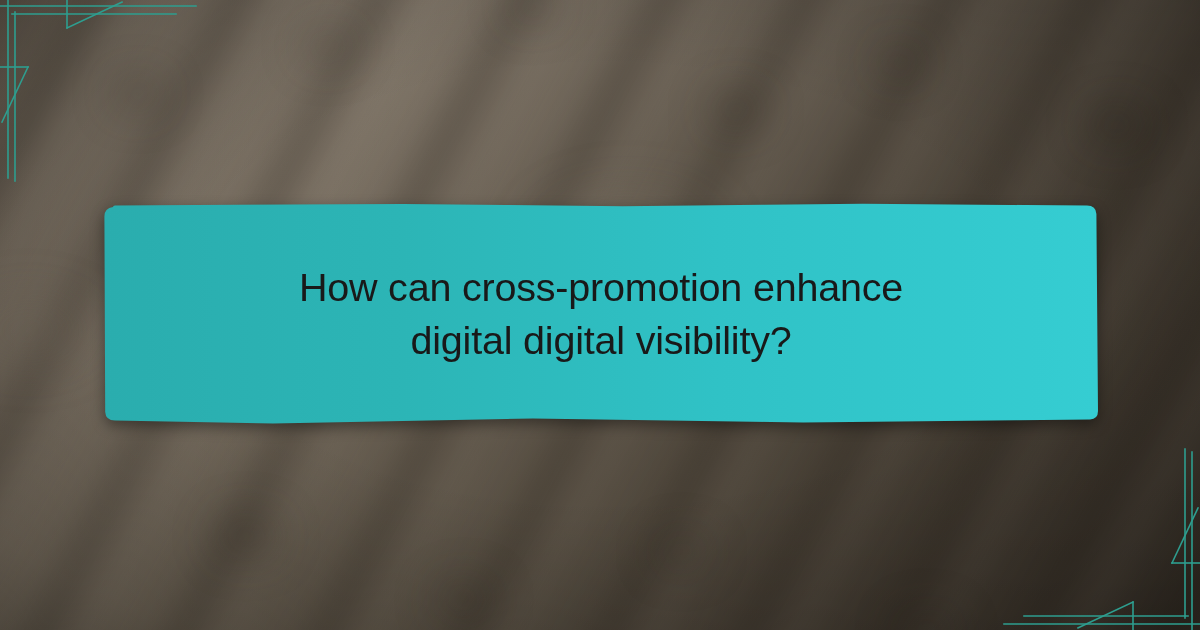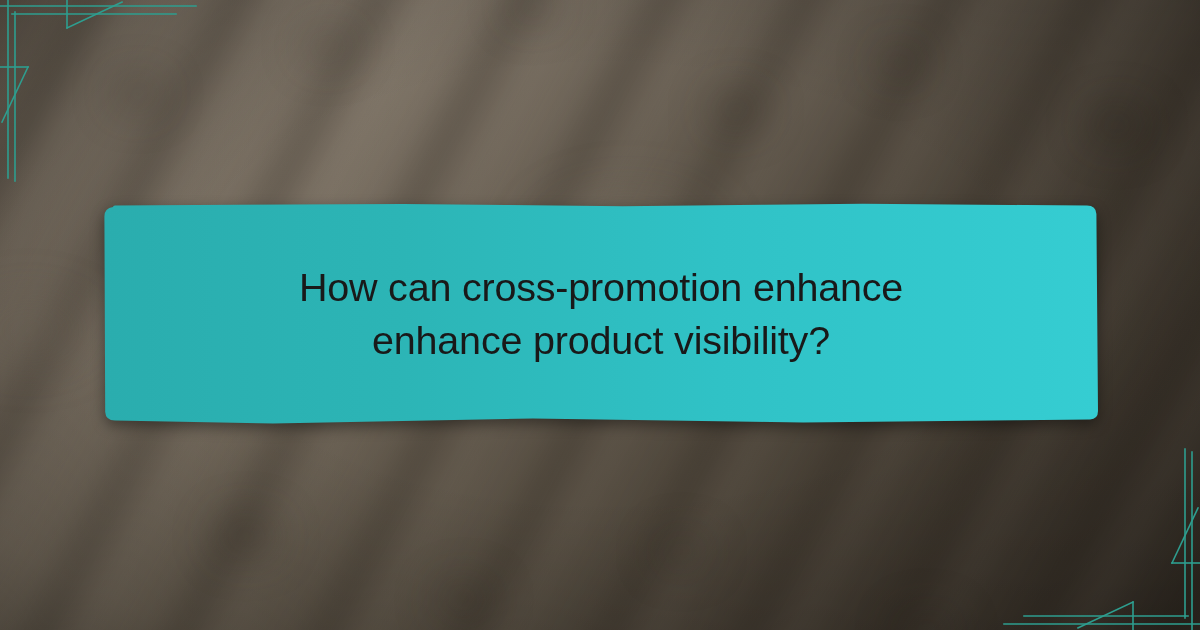--- a/index.html
+++ b/index.html
@@ -184,17 +184,17 @@
                  L 170 220.6
                  L 12 217.6
                  Q 2.6 217.2 2.2 209
                  L 1.4 14
                  Q 1.2 5 10 4
                  Z"></path>
       </svg>
     </div>
     <div class="banner-text">
       <div class="banner-line">How can cross-promotion enhance</div>
-      <div class="banner-line">enhance product visibility?</div>
+      <div class="banner-line">digital digital visibility?</div>
     </div>
   </div>
 
 </div>
 
 </body></html>

